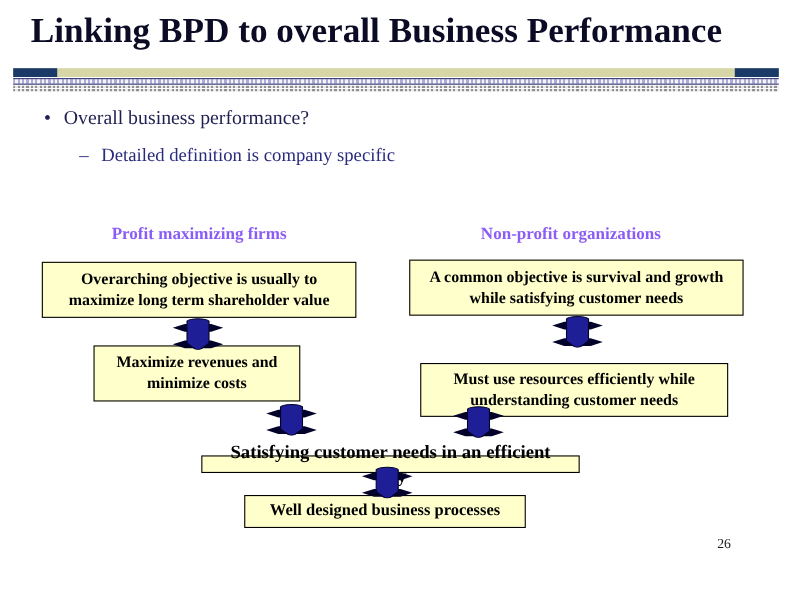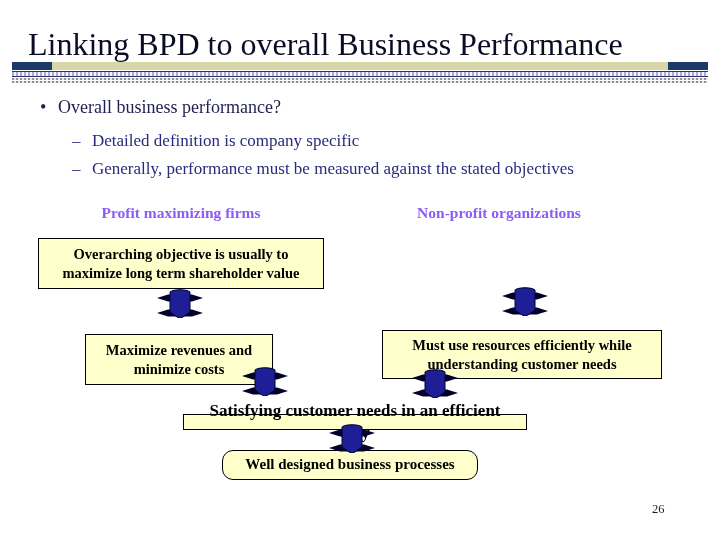--- a/index.html
+++ b/index.html
@@ -3,22 +3,22 @@
 <meta charset="utf-8">
 <style>
   html,body { margin:0; padding:0; background:#fff; }
   #slide {
     position:relative; width:720px; height:540px;
     background:var(--background,#fff); overflow:hidden;
     font-family:"Liberation Serif", serif;
   }
   
   #slide-title {
-    position:absolute; left:28px; top:26px; width:680px;
-    font-size:32px; font-weight:normal; color:var(--title-color,#0B0B26);
+    position:absolute; left:28px; top:9px; width:680px;
+    font-size:32px; font-weight:bold; color:var(--title-color,#0B0B26);
     white-space:nowrap; letter-spacing:0px;
   }
   
   .tan-bar { position:absolute; left:12px; top:62px; width:696px; height:8px; background:var(--tan-bar,#D6D6A6); }
   .navy-block { position:absolute; top:0; width:40px; height:8px; background:var(--navy-block,#1B3A67); }
   .navy-block.left { left:0; }
   .navy-block.right { right:0; }
   .purple-band {
     position:absolute; left:12px; top:71px; width:696px; height:6px;
     background:repeating-linear-gradient(90deg, var(--stripe-purple,#ABABD6) 0 2px, #F4F4FB 2px 4px);
@@ -42,48 +42,48 @@
   }
   .sub-bullet .marker { display:inline-block; width:20px; }
   #sub1 { top:131px; }
   #sub2 { top:159px; }
   
   .col-header {
     position:absolute; top:204px; font-size:15.5px; font-weight:bold; color:#8b5cf6;
     text-align:center;
   }
   #hdr-left  { left:38px;  width:286px; }
-  #hdr-right { left:374px; width:250px; }
+  #hdr-right { left:394px; width:250px; }
   
   .flow-box {
     position:absolute; box-sizing:border-box;
     background:var(--box-fill,#FFFFCC);
     border:1.5px solid var(--box-border,#000);
     display:flex; align-items:center; justify-content:center;
     text-align:center; font-size:14.5px; font-weight:bold; color:#000;
     line-height:1.3; padding:2px 12px;
   }
   #box-l1 { left:38px;  top:238px; width:286px; height:51px; }
   #box-r1 { left:372px; top:236px; width:304px; height:51px; }
-  #box-l2 { left:85px;  top:314px; width:188px; height:51px;margin-top:20px; }
+  #box-l2 { left:85px;  top:314px; width:188px; height:51px; }
   #box-r2 { left:382px; top:330px; width:280px; height:49px; }
   #box-c1 { left:183px; top:414px; width:344px; height:16px; font-size:17px; }
-  #box-c2 { left:222px; top:450px; width:256px; height:30px; font-size:15px;border-radius:11px; }
+  #box-c2 { left:222px; top:450px; width:256px; height:30px; font-size:15px; }
   
   .arrow { position:absolute; width:56px; height:30px; }
   #arrow-a { left:152px; top:288px; }
   #arrow-b { left:497px; top:286px; }
   #arrow-c { left:237px; top:366px; }
   #arrow-d { left:407px; top:368px; }
   #arrow-e { left:324px; top:423px; }
   .arrow-wing  { fill:var(--arrow-dark,#02022A); }
   .arrow-shaft { fill:var(--arrow-fill,#1E1E96); stroke:var(--arrow-dark,#02022A); stroke-width:1; }
   
   #page-number {
-    position:absolute; left:652px; top:502px;
+    position:absolute; left:652px; top:487px;
     font-size:12.5px; color:#1a1a1a;
   }
 </style>
 </head>
 <body>
 
 <div id="slide">
 
   <div id="slide-title">Linking BPD to overall Business Performance</div>
 
@@ -96,28 +96,26 @@
     <div class="gray-band"></div>
   </div>
 
   <div class="bullet-main">
     <span class="marker">•</span><span>Overall business performance?</span>
   </div>
 
   <div class="sub-bullet" id="sub1">
     <span class="marker">–</span><span>Detailed definition is company specific</span>
   </div>
-  <div class="sub-bullet" id="sub2">
-    <span class="marker">–</span><span>Generally, performance must be measured against the stated objectives</span>
-  </div>
 
   <div class="col-header" id="hdr-left">Profit maximizing firms</div>
   <div class="col-header" id="hdr-right">Non-profit organizations</div>
 
   <div class="flow-box" id="box-l1">Overarching objective is usually to maximize long term shareholder value</div>
+  <div class="flow-box" id="box-r1">A common objective is survival and growth while satisfying customer needs</div>
   <div class="flow-box" id="box-l2">Maximize revenues and minimize costs</div>
   <div class="flow-box" id="box-r2">Must use resources efficiently while understanding customer needs</div>
   <div class="flow-box" id="box-c1">Satisfying customer needs in an efficient way</div>
   <div class="flow-box" id="box-c2">Well designed business processes</div>
 
   <div class="arrow" id="arrow-a">
   <svg viewBox="0 0 56 30" width="56" height="30" xmlns="http://www.w3.org/2000/svg">
     <polygon class="arrow-wing" points="5,10 16,6.5 40,6.5 51,10 40,13.5 16,13.5"></polygon>
     <polygon class="arrow-wing" points="5,25 16,21.5 40,21.5 51,25 40,28.5 16,28.5"></polygon>
     <path class="arrow-shaft" d="M18,4 C21,1 35,1 38,4 L38,24 L31,29 L28,30 L25,29 L18,24 Z"></path>

